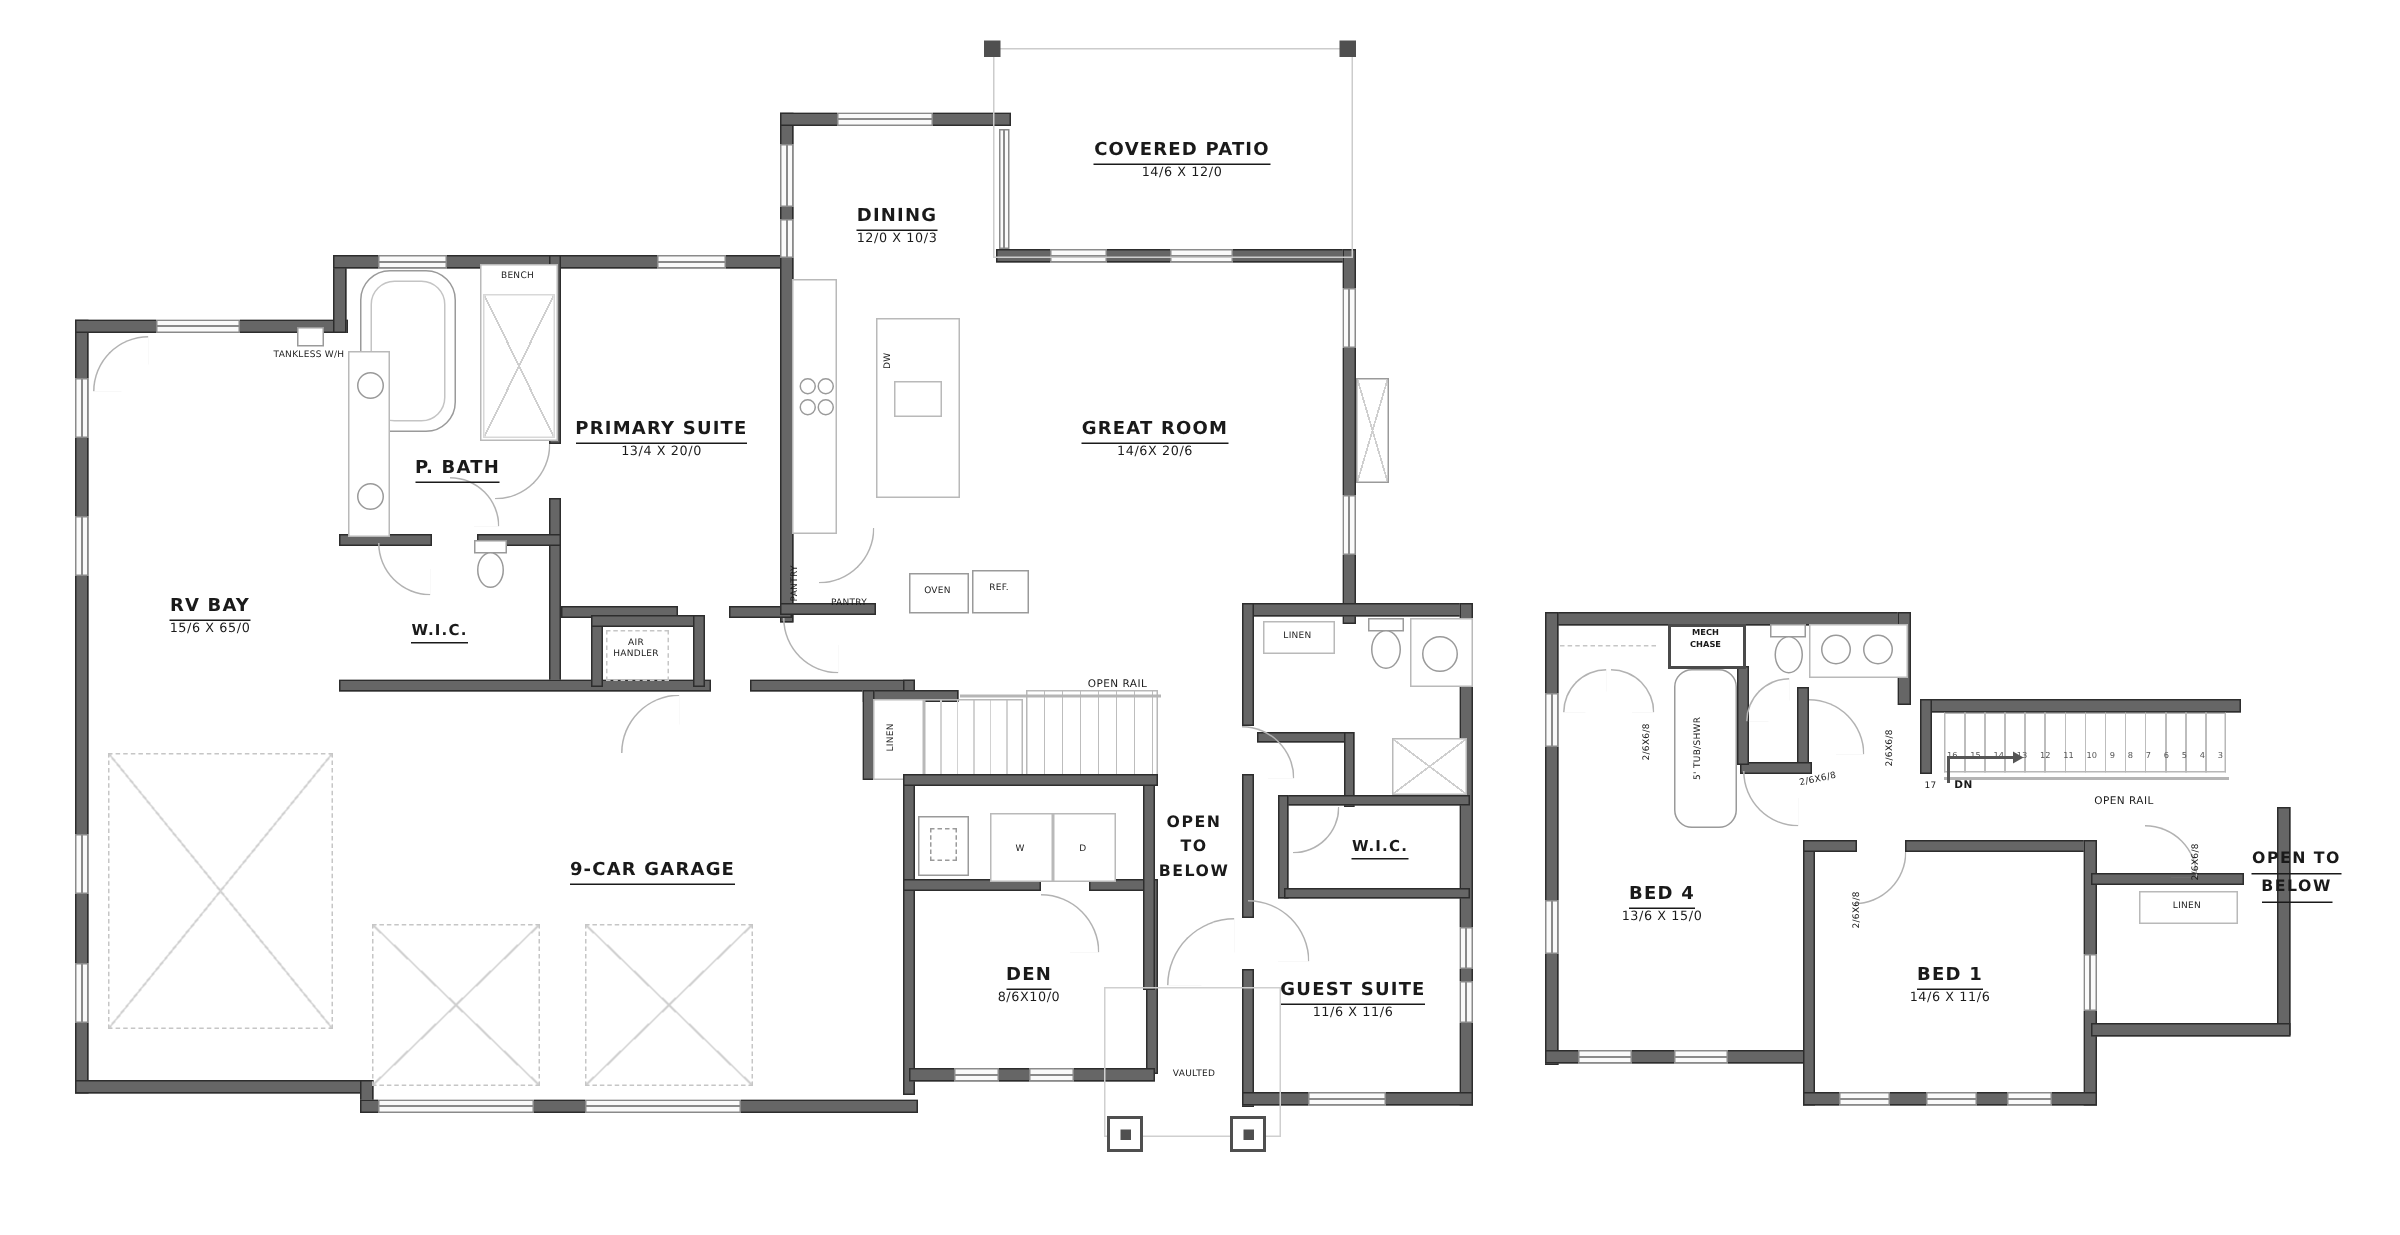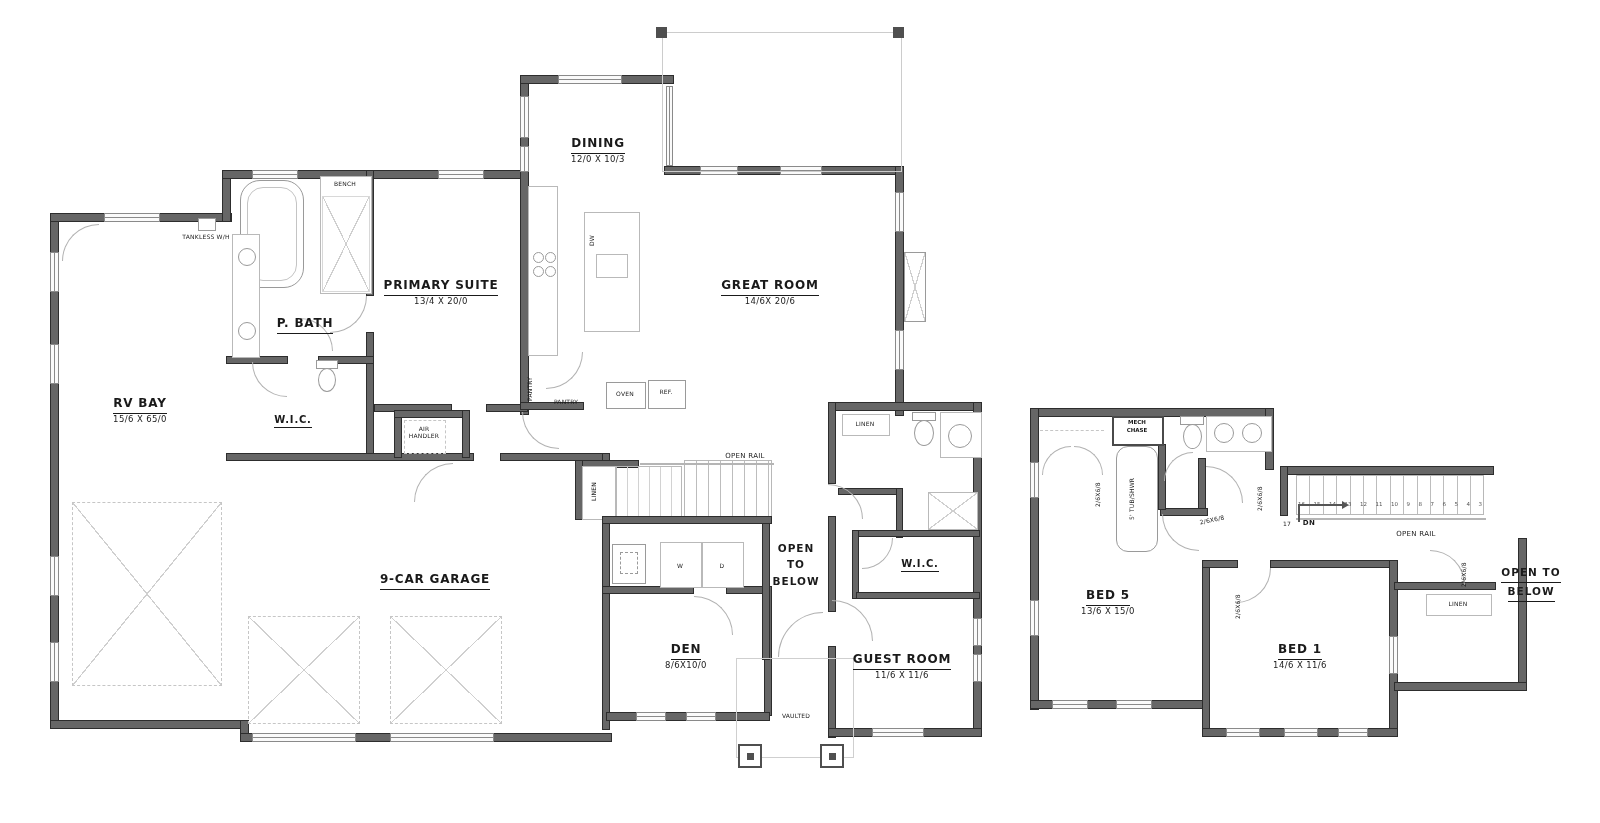--- a/index.html
+++ b/index.html
@@ -186,33 +186,37 @@
 
   <div class="arc br" style="left:330px;top:296px;width:36px;height:36px"></div>
   <div class="arc tr" style="left:300px;top:318px;width:32px;height:32px"></div>
   <div class="arc bl" style="left:252px;top:362px;width:34px;height:34px"></div>
   <div class="arc tl" style="left:414px;top:463px;width:38px;height:38px"></div>
   <div class="arc bl" style="left:522px;top:412px;width:36px;height:36px"></div>
   <div class="arc tr" style="left:694px;top:596px;width:38px;height:38px"></div>
   <div class="arc tl" style="left:778px;top:612px;width:44px;height:44px"></div>
   <div class="arc br" style="left:546px;top:352px;width:36px;height:36px"></div>
 
+  <div class="lbl" style="left:700px;top:88px;width:176px">
+    <span class="rname">COVERED PATIO</span>
+    <span class="rdims">14/6 X 12/0</span>
+  </div>
   <div class="lbl" style="left:548px;top:132px;width:100px">
     <span class="rname">DINING</span>
     <span class="rdims">12/0 X 10/3</span>
   </div>
   <div class="lbl" style="left:700px;top:274px;width:140px">
     <span class="rname">GREAT ROOM</span>
     <span class="rdims">14/6X 20/6</span>
   </div>
   <div class="lbl" style="left:378px;top:274px;width:126px">
     <span class="rname">PRIMARY SUITE</span>
     <span class="rdims">13/4 X 20/0</span>
   </div>
-  <div class="lbl" style="left:268px;top:312px;width:74px">
+  <div class="lbl" style="left:268px;top:300px;width:74px">
     <span class="rname">P. BATH</span>
   </div>
   <div class="lbl" style="left:92px;top:392px;width:96px">
     <span class="rname">RV BAY</span>
     <span class="rdims">15/6 X 65/0</span>
   </div>
   <div class="lbl" style="left:258px;top:408px;width:70px">
     <span class="rname md">W.I.C.</span>
   </div>
   <div class="lbl xs" style="left:400px;top:425px;width:48px;line-height:1.2">
@@ -225,21 +229,21 @@
   <div class="lbl" style="left:648px;top:638px;width:76px">
     <span class="rname">DEN</span>
     <span class="rdims">8/6X10/0</span>
   </div>
   <div class="lbl big" style="left:760px;top:540px;width:72px;line-height:1.55">
     <span>OPEN</span><br>
     <span>TO</span><br>
     <span>BELOW</span>
   </div>
   <div class="lbl" style="left:840px;top:648px;width:124px">
-    <span class="rname">GUEST ROOM</span>
+    <span class="rname">GUEST SUITE</span>
     <span class="rdims">11/6 X 11/6</span>
   </div>
   <div class="lbl" style="left:888px;top:552px;width:64px">
     <span class="rname md">W.I.C.</span>
   </div>
   <div class="lbl xs" style="left:766px;top:712px;width:60px">VAULTED</div>
 
   <div class="w" style="left:1030px;top:408px;width:244px;height:9px"></div>
   <div class="w" style="left:1030px;top:408px;width:9px;height:302px"></div>
   <div class="win v" style="left:1030px;top:462px;width:9px;height:36px"></div>
@@ -322,21 +326,21 @@
   <div class="arc tr" style="left:1430px;top:550px;width:34px;height:34px"></div>
   <div class="arc tr" style="left:1206px;top:466px;width:36px;height:36px"></div>
 
   <div class="lbl xs vt" style="left:1094px;top:466px;width:11px;height:58px">2/6X6/8</div>
   <div class="lbl xs" style="left:1184px;top:516px;width:56px;transform:rotate(-12deg)">2/6X6/8</div>
   <div class="lbl xs vt" style="left:1256px;top:470px;width:11px;height:58px">2/6X6/8</div>
   <div class="lbl xs vt" style="left:1234px;top:578px;width:11px;height:58px">2/6X6/8</div>
   <div class="lbl xs vt" style="left:1460px;top:546px;width:11px;height:58px">2/6X6/8</div>
 
   <div class="lbl" style="left:1060px;top:584px;width:96px">
-    <span class="rname">BED 5</span>
+    <span class="rname">BED 4</span>
     <span class="rdims">13/6 X 15/0</span>
   </div>
   <div class="lbl" style="left:1252px;top:638px;width:96px">
     <span class="rname">BED 1</span>
     <span class="rdims">14/6 X 11/6</span>
   </div>
 
 </div>
 
 </body></html>

